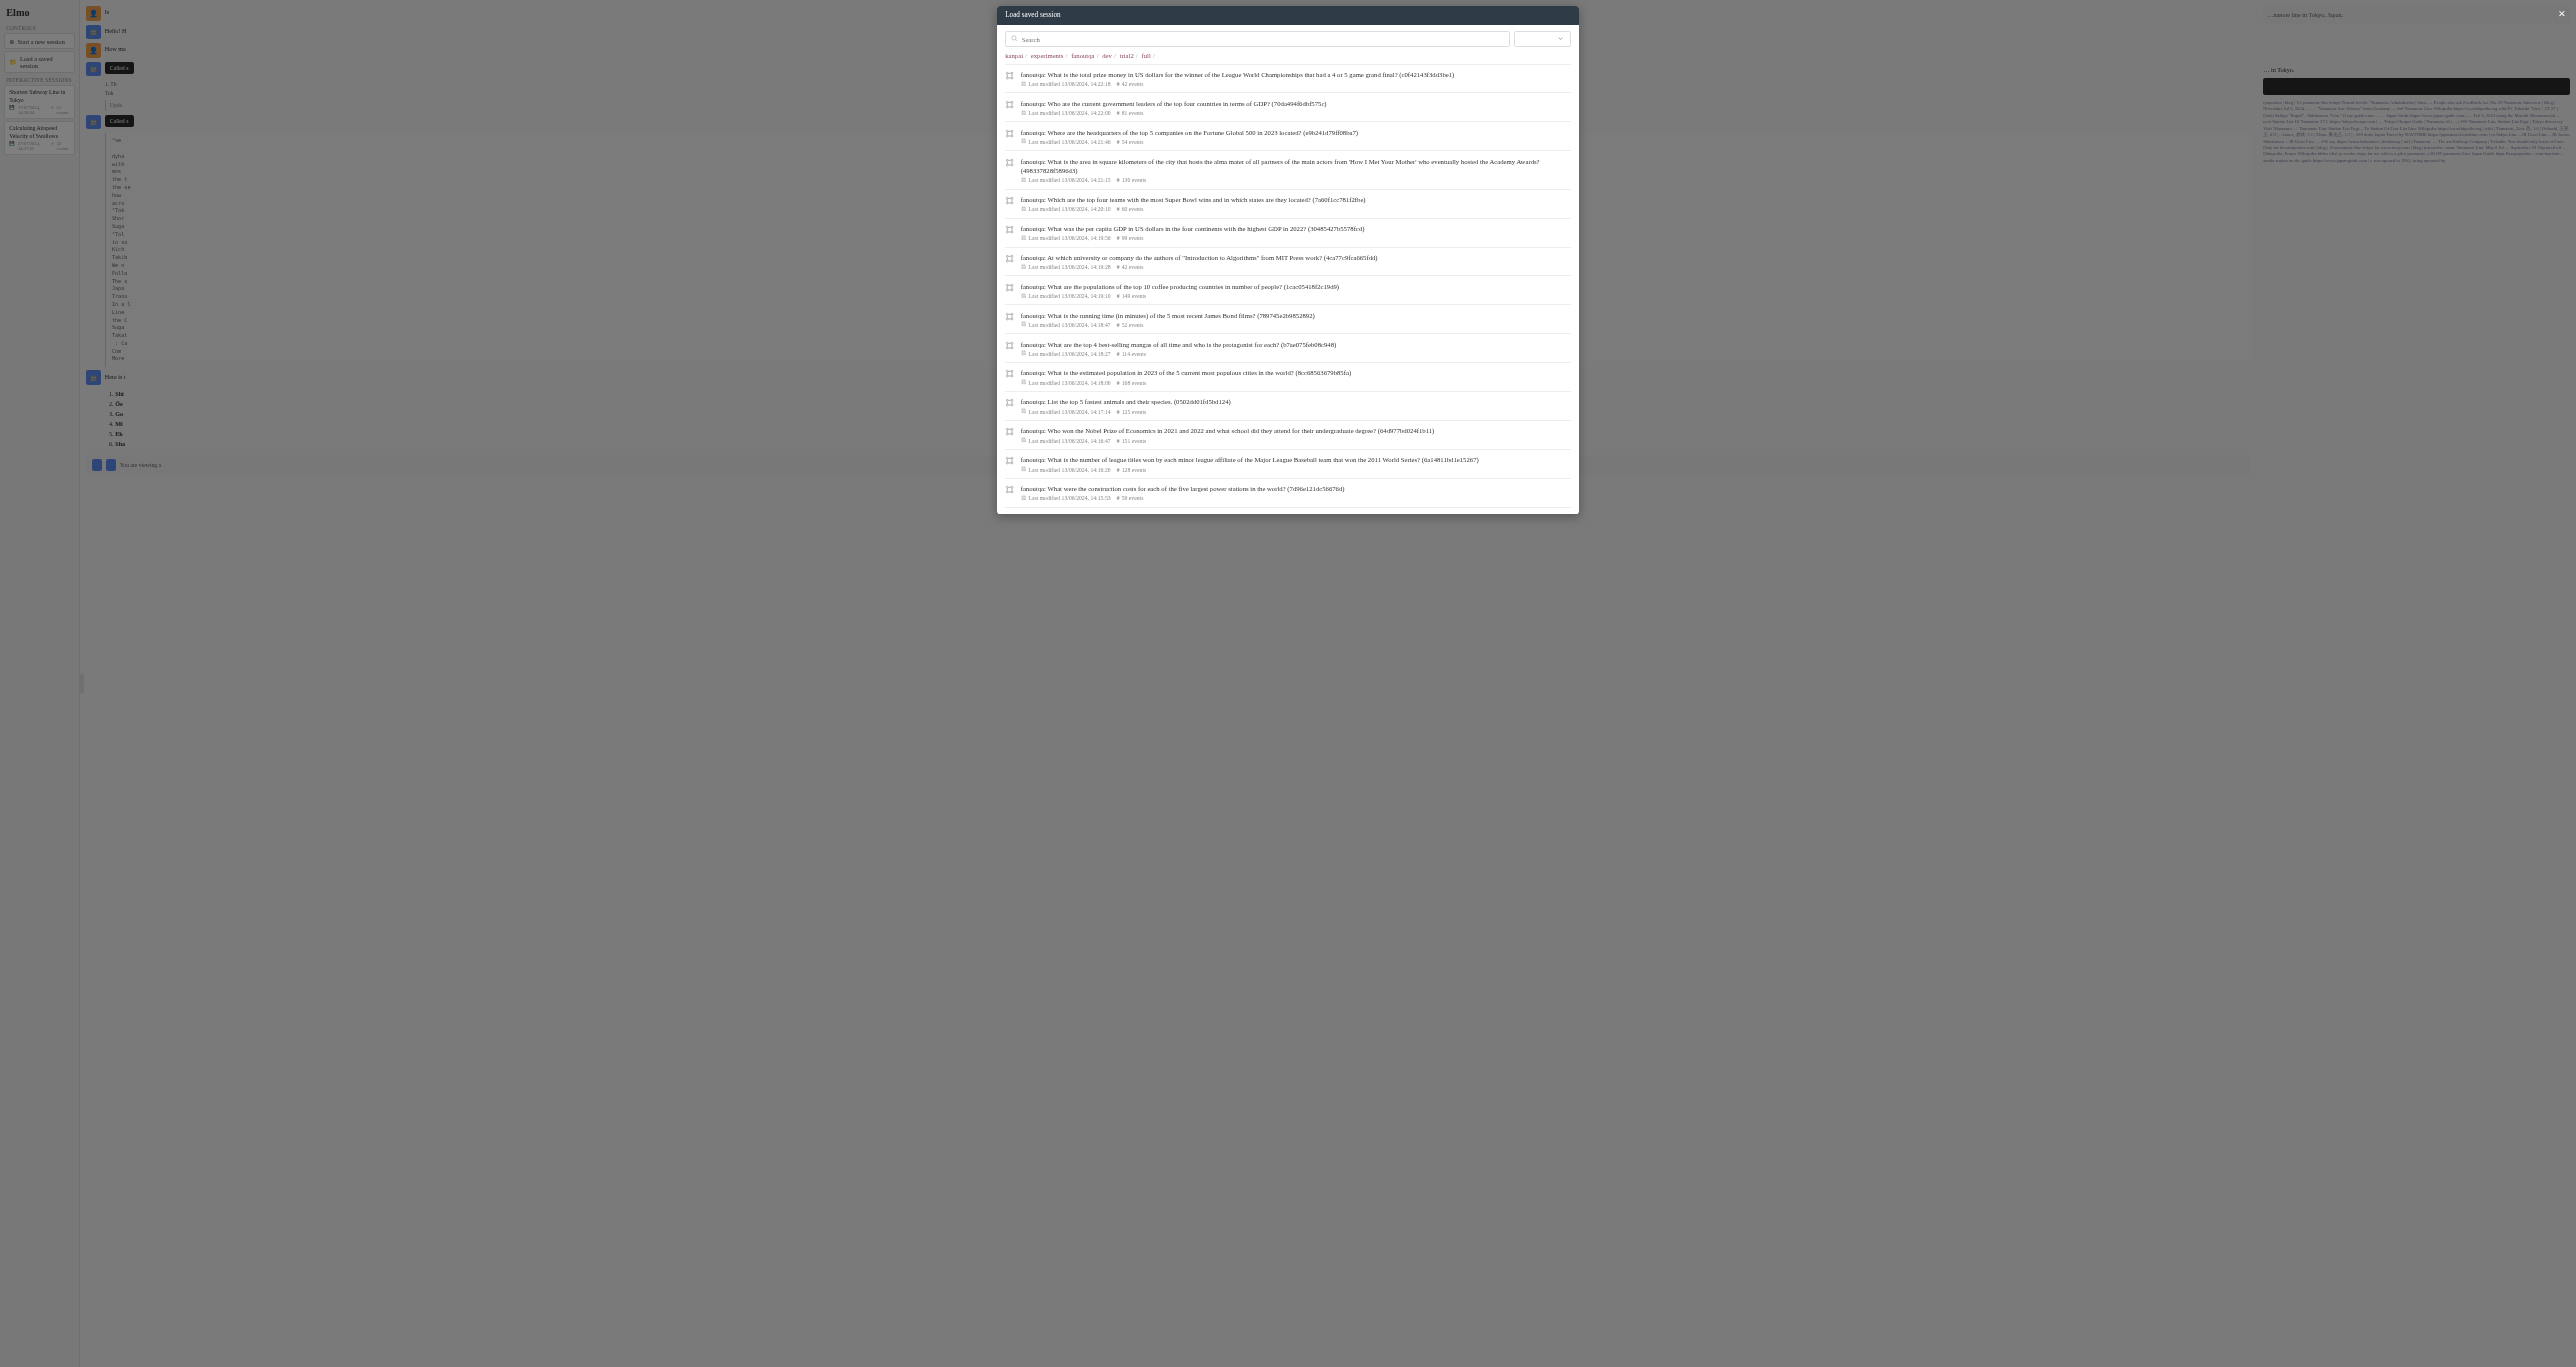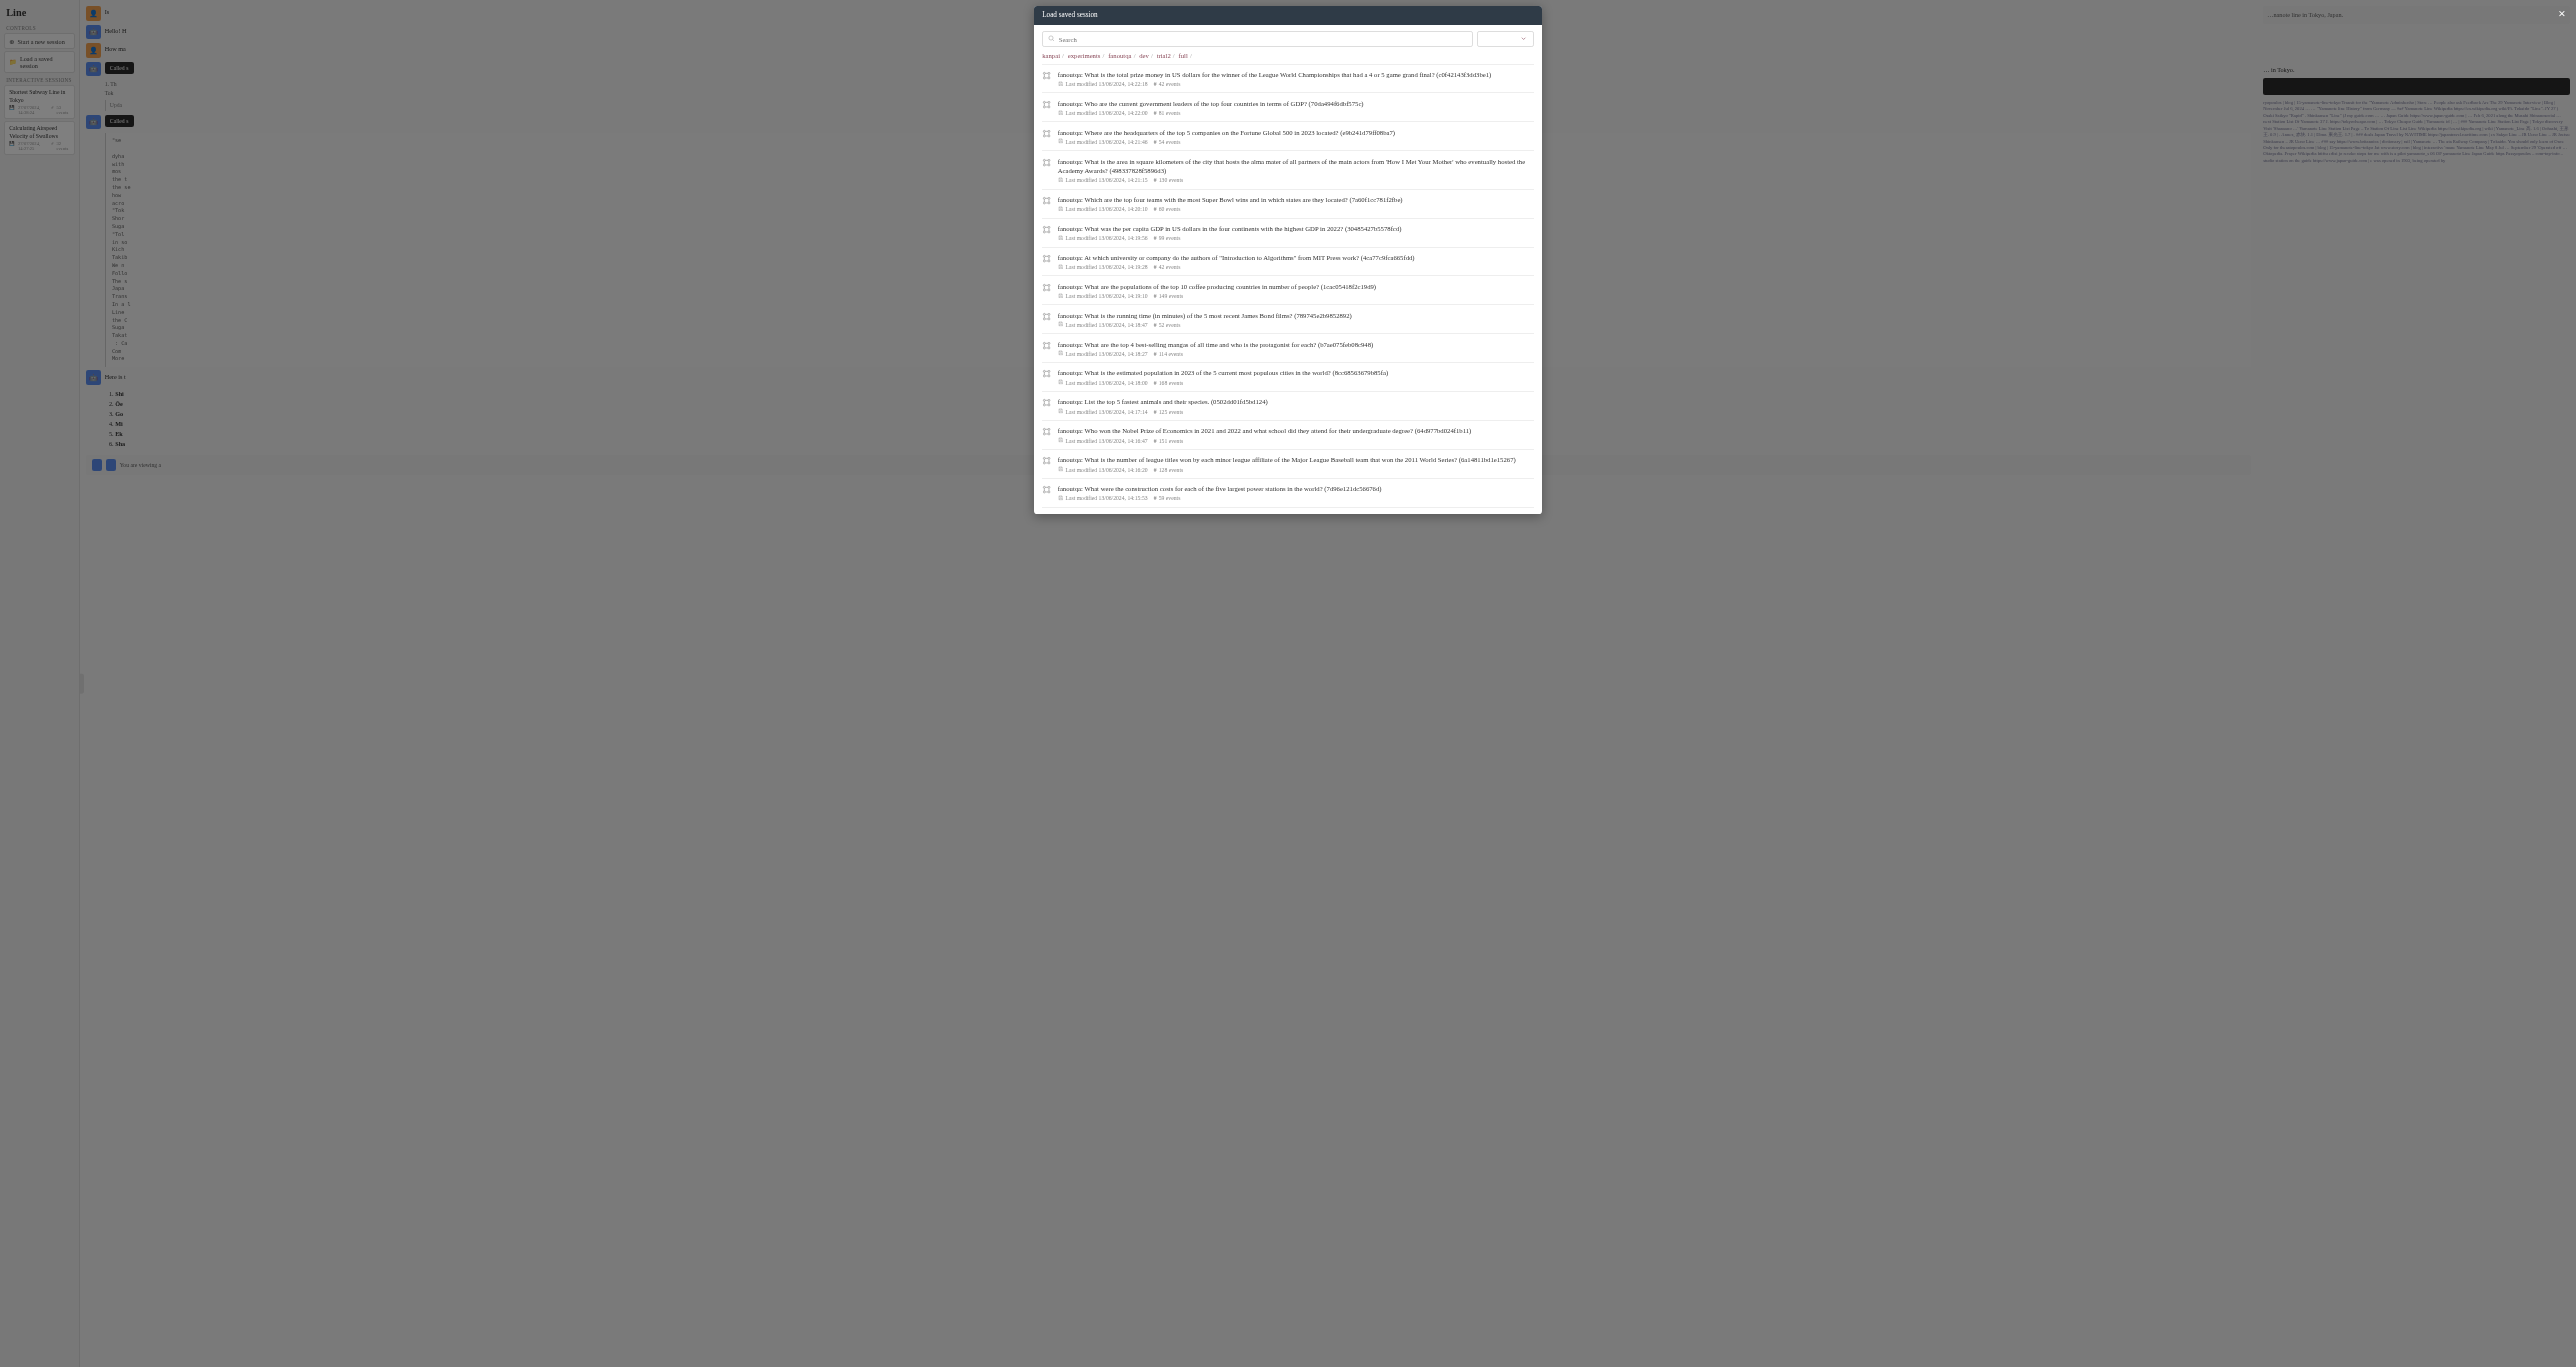--- a/index.html
+++ b/index.html
@@ -23,21 +23,21 @@
 .chat-bubble { font-size: 6.2px; color: #333; padding: 2.1px 0; }
 .called-box { background: #2a2a2a; color: #fff; padding: 3.1px 5.2px; border-radius: 2.1px; font-size: 5.7px; display: inline-block; }
 .code-block { background: #f7f7f7; border-left: 1.5px solid #ccc; padding: 4.1px 6.2px; margin: 3.1px 0 3.1px 18.5px; font-family: monospace; font-size: 5.2px; color: #666; line-height: 1.5; white-space: pre-wrap; }
 .notice-box { background: #f0f0f0; border-radius: 2.1px; padding: 4.1px 6.2px; margin-top: 6.2px; display: flex; align-items: center; gap: 4.1px; }
 .btn-sm { background: #5a8dee; color: #fff; border: none; border-radius: 2.1px; padding: 3.1px 4.1px; font-size: 5.7px; cursor: pointer; }
 .dark-box { background: #2a2a2a; color: #ddd; border-radius: 2.1px; padding: 4.1px; font-size: 5.7px; margin-top: 4.1px; }
 .collapse-handle { position: absolute; left: 80px; top: 50%; transform: translateY(-50%); width: 4.1px; height: 20.6px; background: #e0e0e0; border-radius: 0 2.1px 2.1px 0; cursor: pointer; z-index: 5; }
 
 
 .overlay { position: absolute; inset: 0; background: rgba(0,0,0,0.5); z-index: 100; }
-.modal { position: absolute; top: 6.2px; left: 50%; transform: translateX(-50%); width: 508px; max-height: calc(100vh - 12.4px); background: #fff; border-radius: 3.1px; overflow: hidden; display: flex; flex-direction: column; z-index: 101; box-shadow: 0 2.1px 10.3px rgba(0,0,0,0.3); }
+.modal { position: absolute; top: 6.2px; left: 50%; transform: translateX(-50%); width: 582px; max-height: calc(100vh - 12.4px); background: #fff; border-radius: 3.1px; overflow: hidden; display: flex; flex-direction: column; z-index: 101; box-shadow: 0 2.1px 10.3px rgba(0,0,0,0.3); }
 .modal-header { background: #2f3b47; color: #fff; padding: 5.2px 8.2px; font-size: 7.2px; display: flex; align-items: center; }
 .modal-body { padding: 6.2px 8.2px; overflow-y: auto; flex: 1; }
 .search-row { display: flex; gap: 4.1px; margin-bottom: 5.2px; }
 .search-box { flex: 1; border: 0.5px solid #ddd; border-radius: 2.1px; display: flex; align-items: center; padding: 0 5.2px; height: 16.5px; }
 .search-box input { border: none; outline: none; flex: 1; font-size: 6.7px; font-family: inherit; background: transparent; }
 .dropdown-box { width: 57px; border: 0.5px solid #ddd; border-radius: 2.1px; height: 16.5px; display: flex; align-items: center; justify-content: flex-end; padding: 0 5.2px; cursor: pointer; }
 .breadcrumb { font-size: 6.7px; color: #8a4a5a; margin-bottom: 4.1px; }
 .breadcrumb .sep { color: #aaa; margin: 0 2.1px; }
 .breadcrumb span.crumb { cursor: pointer; }
 .session-list { border-top: 0.5px solid #eee; }
@@ -48,21 +48,21 @@
 .row-meta { display: flex; gap: 6.2px; font-size: 5.7px; color: #888; margin-top: 1.5px; align-items: center; }
 .row-meta .meta-item { display: flex; align-items: center; gap: 2.1px; }
 .close-x { position: absolute; top: 8.2px; right: 10.3px; color: #fff; font-size: 9.3px; cursor: pointer; z-index: 102; }
 .icon-svg { width: 7.2px; height: 7.2px; display: inline-block; }
 </style>
 </head>
 <body>
 
 <div class="app-bg">
   <div class="sidebar">
-    <div class="logo">Line</div>
+    <div class="logo">Elmo</div>
     <div class="section-label">CONTROLS</div>
     <div class="menu-item">
       <span>⊕</span>
       <span>Start a new session</span>
     </div>
     <div class="menu-item">
       <span>📁</span>
       <span>Load a saved session</span>
     </div>
     <div class="section-label">INTERACTIVE SESSIONS</div>

